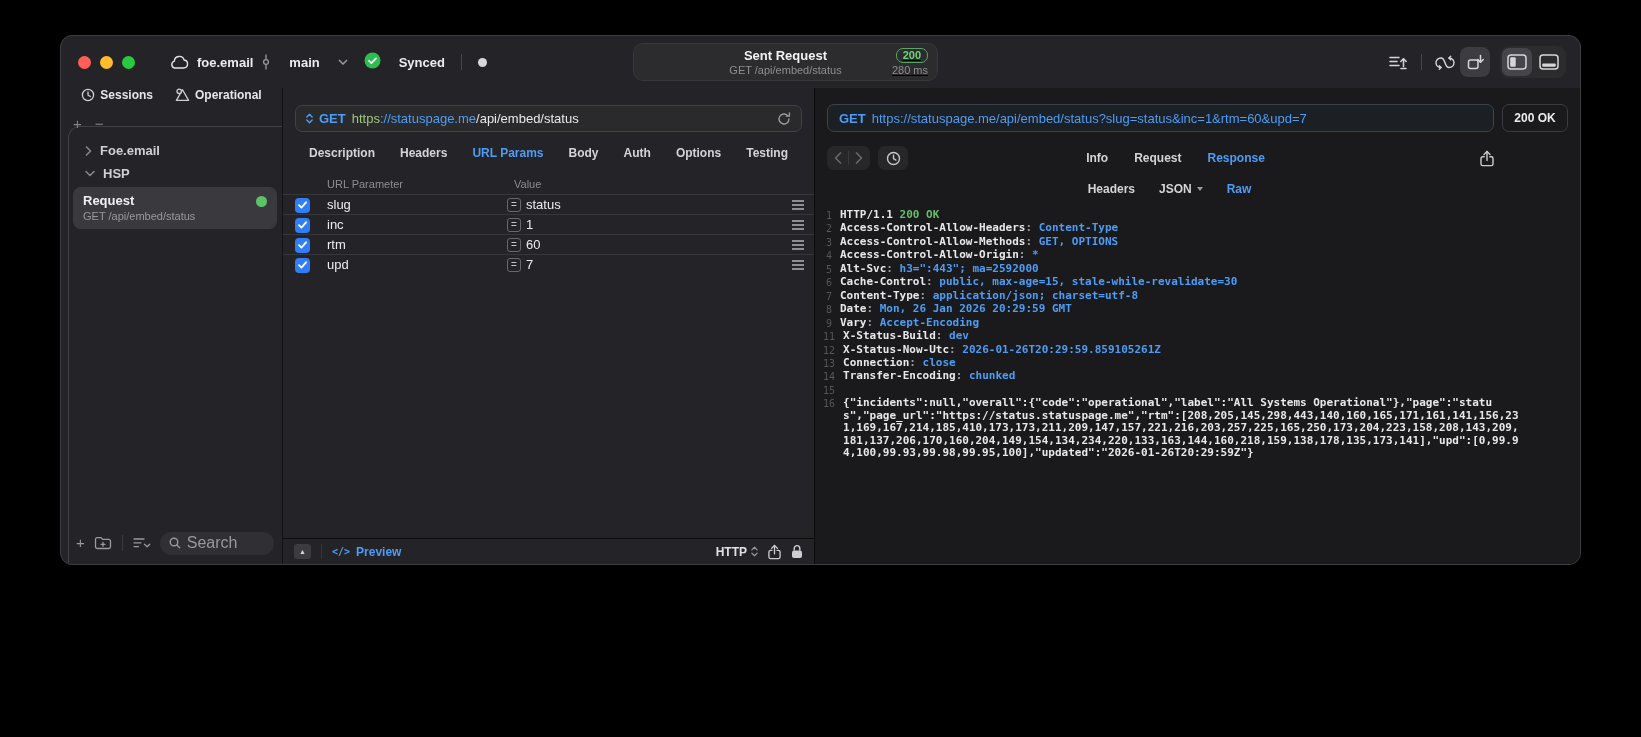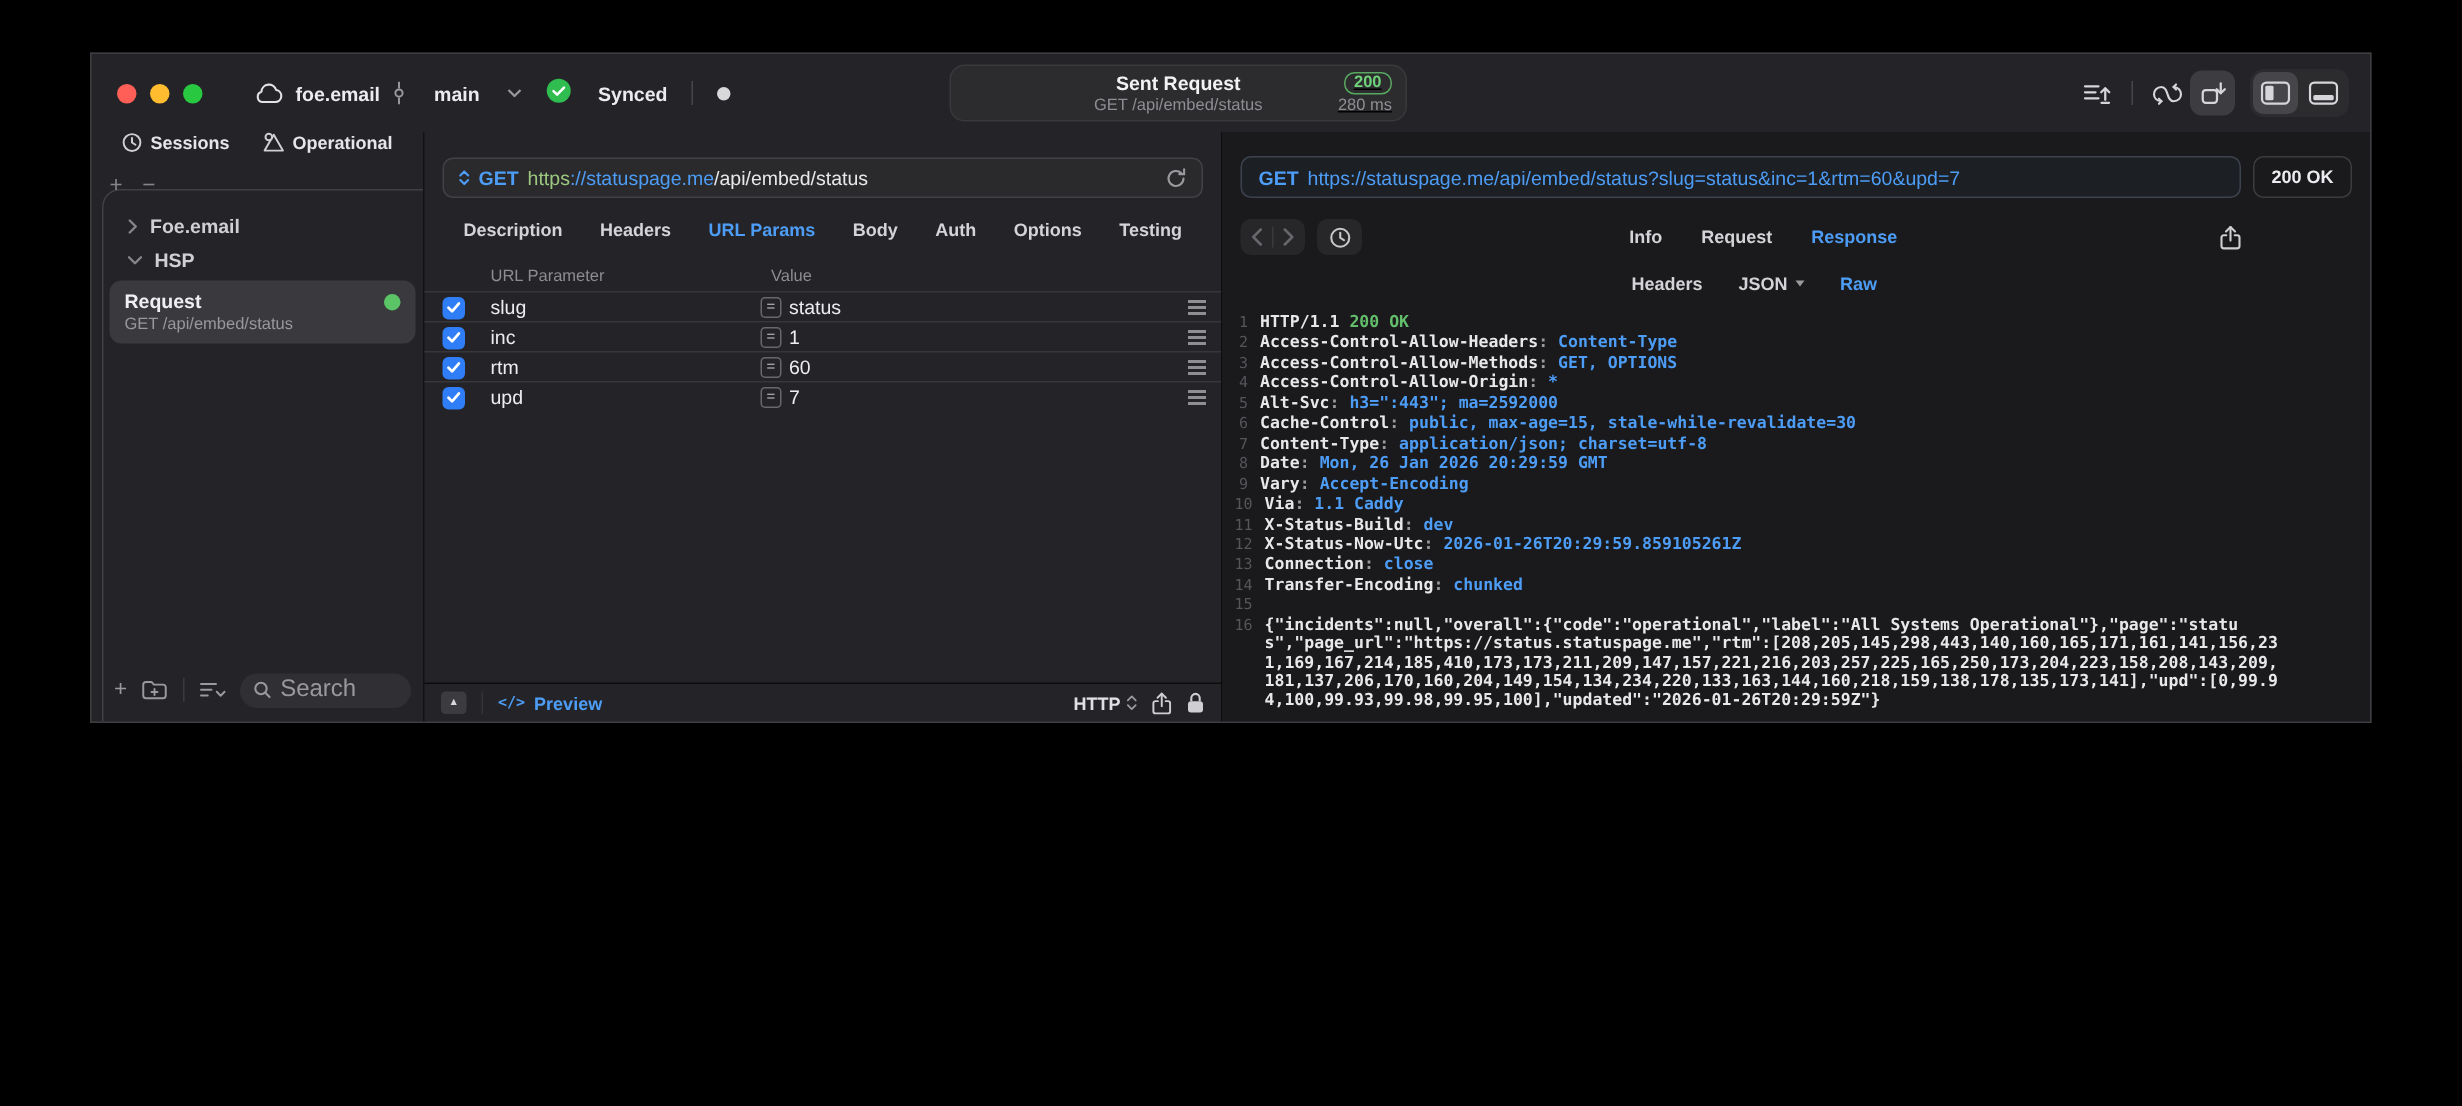--- a/index.html
+++ b/index.html
@@ -1,20 +1,20 @@
 <!DOCTYPE html>
 <html><head>
 <meta charset="utf-8">
 <style>
   * { margin:0; padding:0; box-sizing:border-box; }
   html,body { background:#000; width:1641px; height:737px; overflow:hidden;
     font-family:"Liberation Sans", sans-serif; -webkit-font-smoothing:antialiased; }
   .stage { position:relative; width:1641px; height:737px; background:#000; }
-  .window { position:absolute; left:60px; top:35px; width:1521px; height:447px;
-    background:#242428; border:1px solid #3e3e41; border-radius:0;
+  .window { position:absolute; left:60px; top:35px; width:1521px; height:530px;
+    background:#242428; border:1px solid #3e3e41; border-radius:12px;
     display:flex; flex-direction:column; overflow:hidden; }
 
   
   .titlebar { flex:0 0 52px; display:flex; align-items:center; position:relative; }
   .traffic { display:flex; gap:9px; margin-left:17px; }
   .tl { width:13px; height:13px; border-radius:50%; }
   .tl.red{background:#FF5F57}.tl.yel{background:#FEBC2E}.tl.grn{background:#28C840}
   .proj { display:flex; align-items:center; margin-left:34px; gap:8px;
     color:#ececf0; font-size:13px; font-weight:700; }
   .proj .muted{ color:#9a9a9e; display:flex; align-items:center; }
@@ -520,24 +520,20 @@
             </div>
             <div class="code-line">
               <span class="ln">8</span>
               <span class="lc"><span>Date</span><span class="c-dim">: </span><span class="c-blue">Mon, 26 Jan 2026 20:29:59 GMT</span></span>
             </div>
             <div class="code-line">
               <span class="ln">9</span>
               <span class="lc"><span>Vary</span><span class="c-dim">: </span><span class="c-blue">Accept-Encoding</span></span>
             </div>
             <div class="code-line">
-              <span class="ln">10</span>
-              <span class="lc"><span>Via</span><span class="c-dim">: </span><span class="c-blue">1.1 Caddy</span></span>
-            </div>
-            <div class="code-line">
               <span class="ln">11</span>
               <span class="lc"><span>X-Status-Build</span><span class="c-dim">: </span><span class="c-blue">dev</span></span>
             </div>
             <div class="code-line">
               <span class="ln">12</span>
               <span class="lc"><span>X-Status-Now-Utc</span><span class="c-dim">: </span><span class="c-blue">2026-01-26T20:29:59.859105261Z</span></span>
             </div>
             <div class="code-line">
               <span class="ln">13</span>
               <span class="lc"><span>Connection</span><span class="c-dim">: </span><span class="c-blue">close</span></span>

